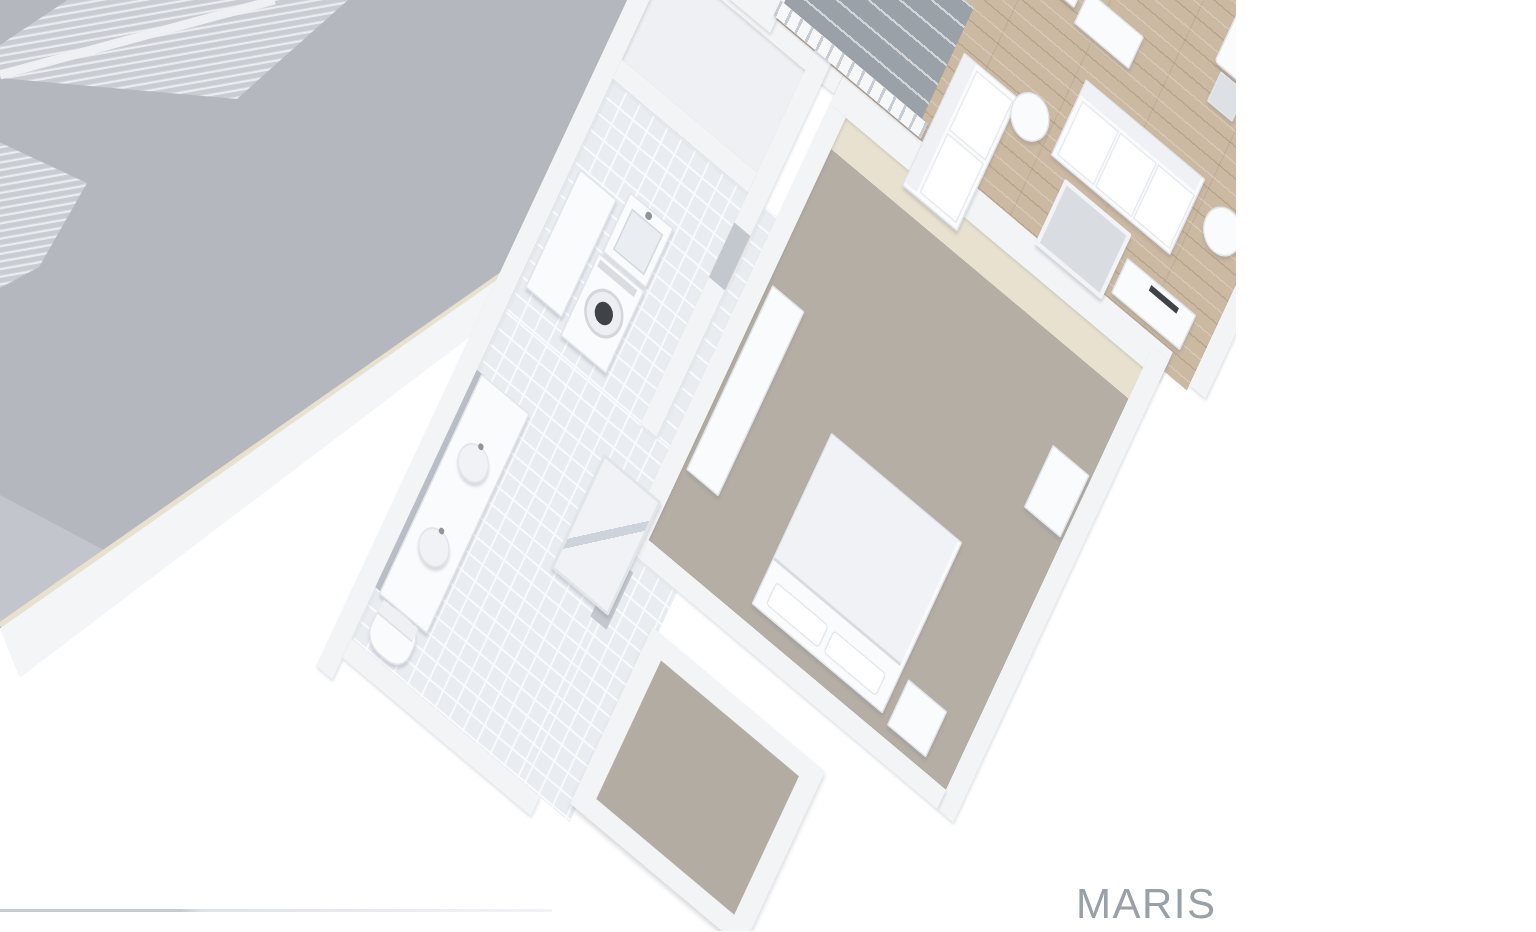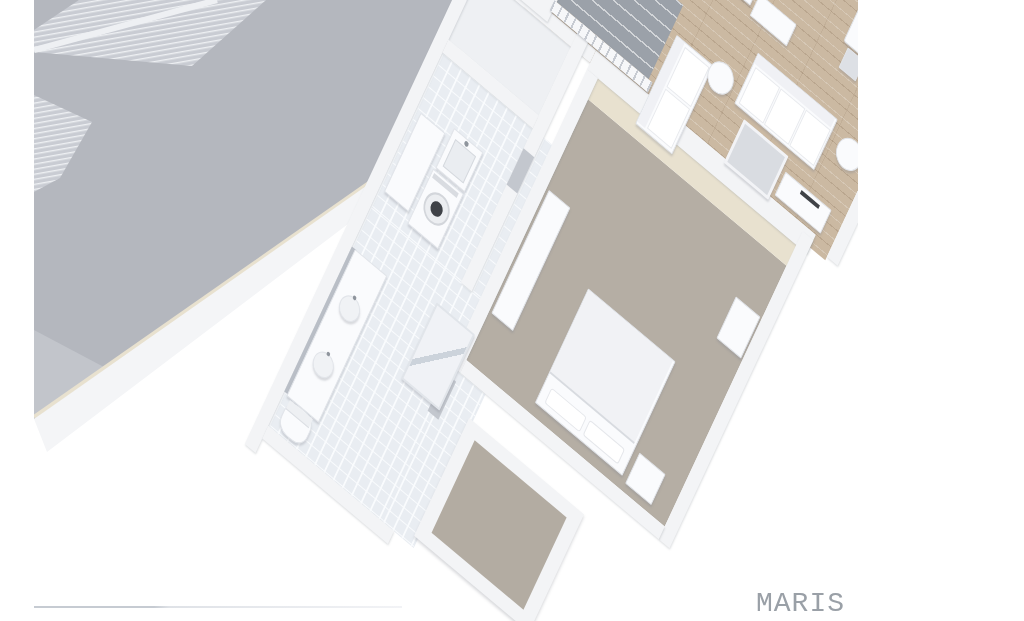--- a/index.html
+++ b/index.html
@@ -1,17 +1,17 @@
 <!DOCTYPE html>
 <html style="--background: #ffffff; --wall: #f3f4f6; --wall-cream: #e8e1cf; --garage-floor: #b4b7be; --garage-floor-light: #c2c5cb; --garage-door-panel: #c9ccd3; --tile-floor: #e9edf2; --wood-floor: #cbb9a2; --deck-wood: #b98756; --carpet: #b5aea4; --carpet-closet: #b3aca2; --stair-void: #9ba1a9; --furniture-white: #fafbfd; --appliance-dark: #3f4247; --watermark-gray: #9aa0a7; --border-line: #c6cbd2;"><head>
 <meta charset="utf-8">
 <style>
   html,body{margin:0;padding:0;background:#fff;}
   .stage{position:relative;width:824px;height:621px;overflow:hidden;background:var(--background,#fff);
-         font-family:Liberation Mono, monospace;margin-left:34px;}
+         font-family:Liberation Sans, sans-serif;}
   .abs{position:absolute;}
   svg{display:block;}
   
   .plan{position:absolute;left:433px;top:0;width:0;height:0;
         transform:matrix(0.766,0.643,-0.423,0.906,0,0);transform-origin:0 0;z-index:2;}
   .plan > div{position:absolute;}
   .wall{background:var(--wall,#f3f4f6);box-shadow:1px 1px 2px rgba(125,130,140,.25);z-index:6;}
   .cream{background:var(--wall-cream,#e8e1cf);z-index:5;}
   .floor{z-index:1;}
   .tile{background-color:var(--tile-floor,#e9edf2);

